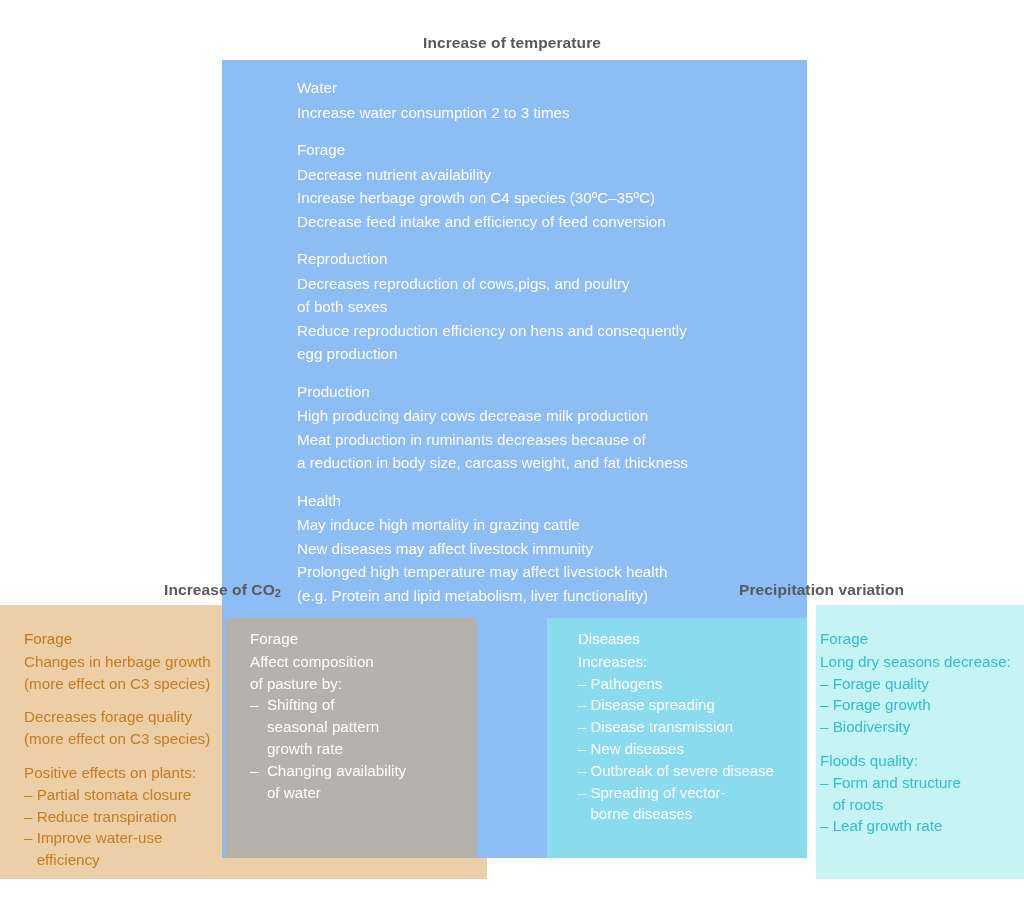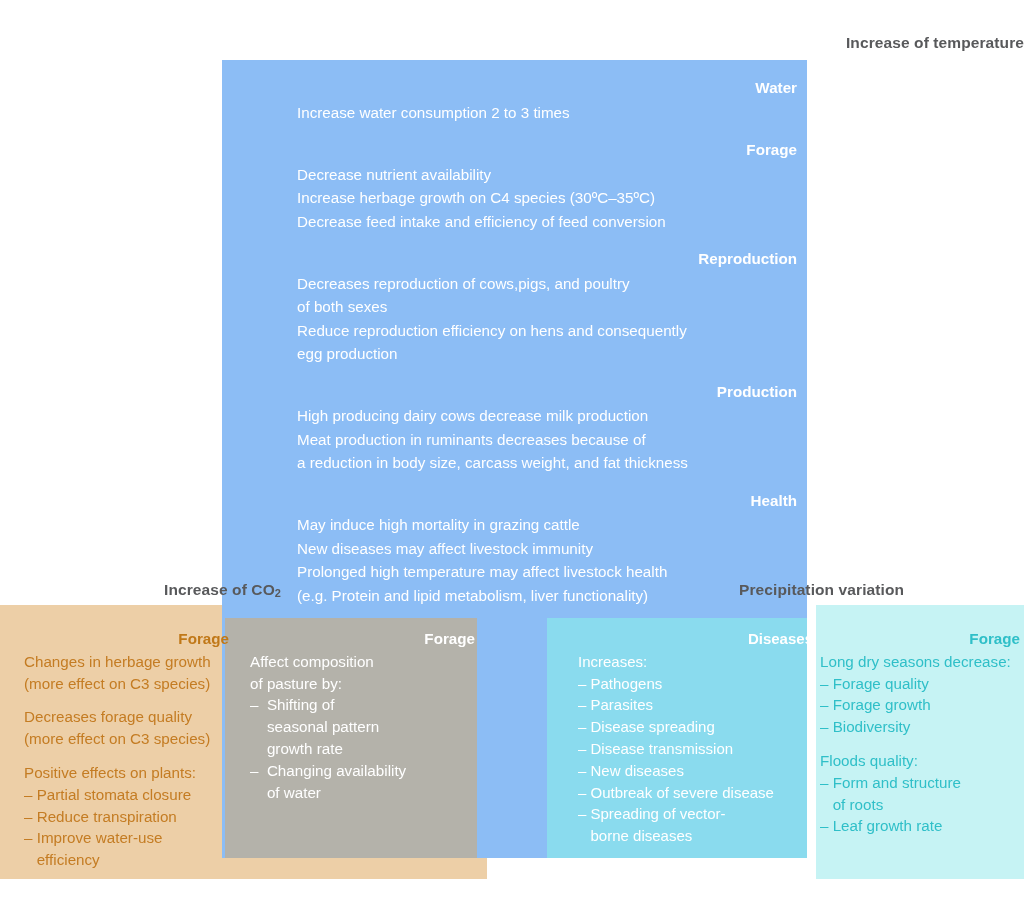--- a/index.html
+++ b/index.html
@@ -84,21 +84,21 @@
     font-size: 15.5px;
     font-weight: bold;
     color: #58595b;
     letter-spacing: 0.1px;
     white-space: nowrap;
   }
   #heading-temperature {
     left: 0;
     top: 34px;
     width: 1024px;
-    text-align: right;
+    text-align: center;
   }
   #heading-co2 {
     left: 140px;
     top: 581px;
     margin-left: 24px;
   }
   #heading-precip {
     left: 739px;
     top: 581px;
   }
@@ -108,23 +108,22 @@
   .content {
     position: absolute;
     z-index: 5;
     box-sizing: border-box;
   }
 
   .grp { margin-bottom: 12px; }
   .grp:last-child { margin-bottom: 0; }
 
   .grp-title {
-    font-weight: bold;
+    font-weight: normal;
     margin-bottom: 1px;
-    text-align: right;
   }
   .ln {
     white-space: pre-wrap;
   }
 
   
   #content-temp {
     left: 297px;
     top: 76px;
     width: 500px;
@@ -256,21 +255,20 @@
       <div class="ln">–  Changing availability</div>
       <div class="ln">    of water</div>
     </div>
   </div>
 
   <div class="content" id="content-diseases">
     <div class="grp">
       <div class="grp-title">Diseases</div>
       <div class="ln">Increases:</div>
       <div class="ln">– Pathogens</div>
-      <div class="ln">– Parasites</div>
       <div class="ln">– Disease spreading</div>
       <div class="ln">– Disease transmission</div>
       <div class="ln">– New diseases</div>
       <div class="ln">– Outbreak of severe disease</div>
       <div class="ln">– Spreading of vector-</div>
       <div class="ln">   borne diseases</div>
     </div>
   </div>
 
   <div class="content" id="content-precip">

